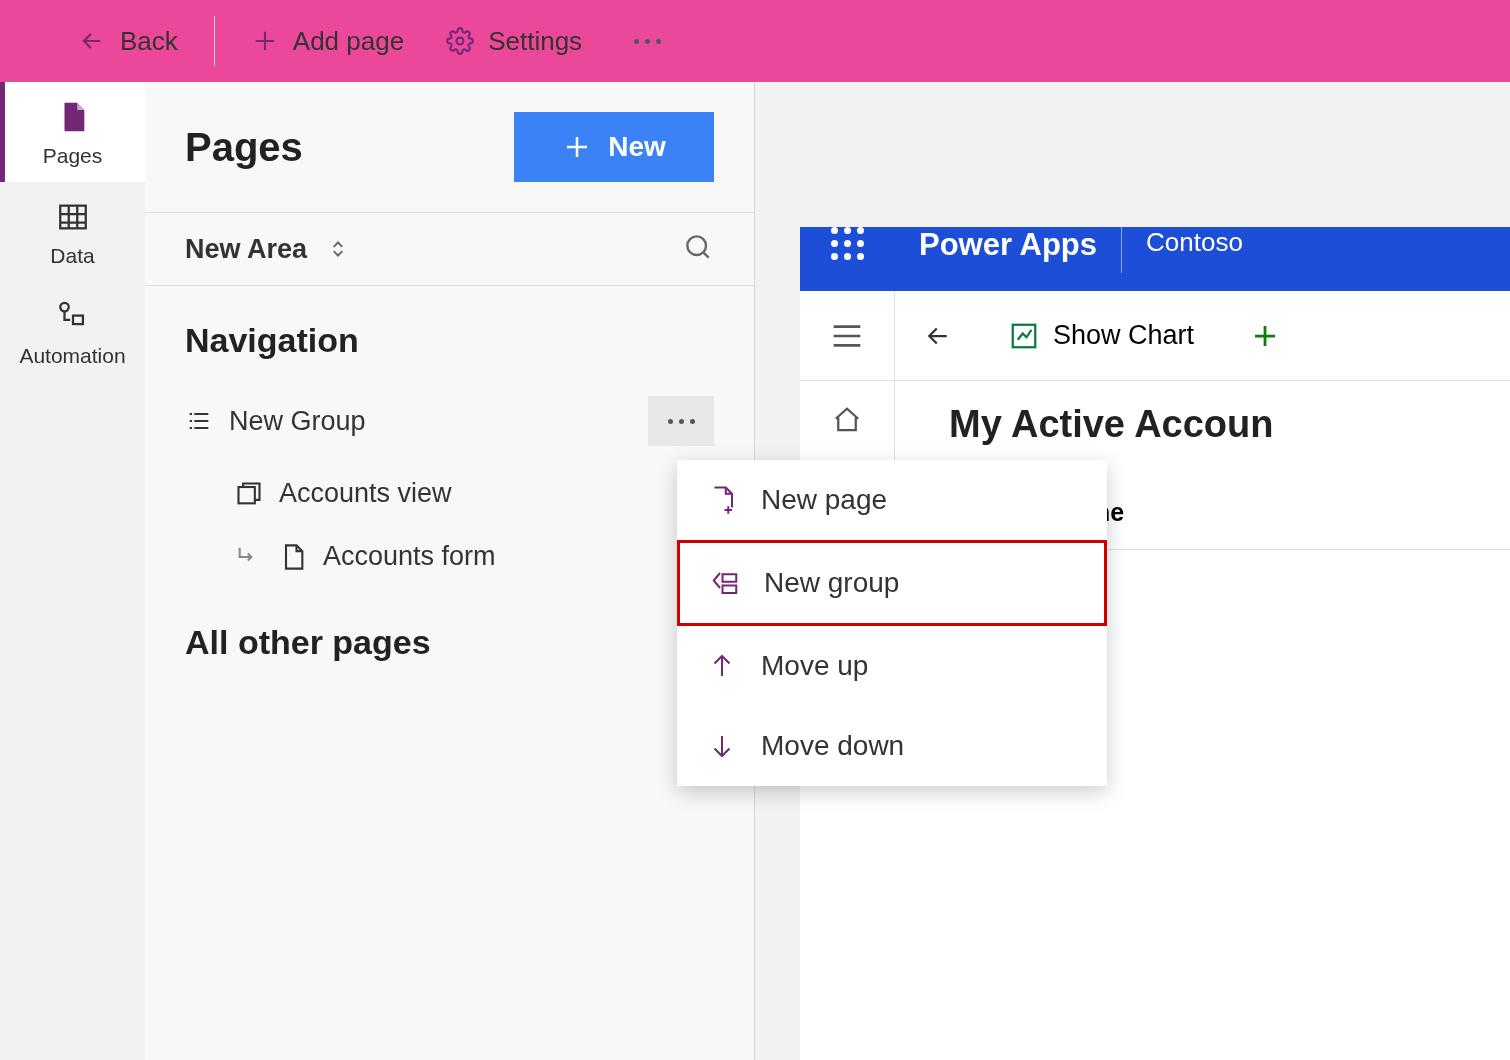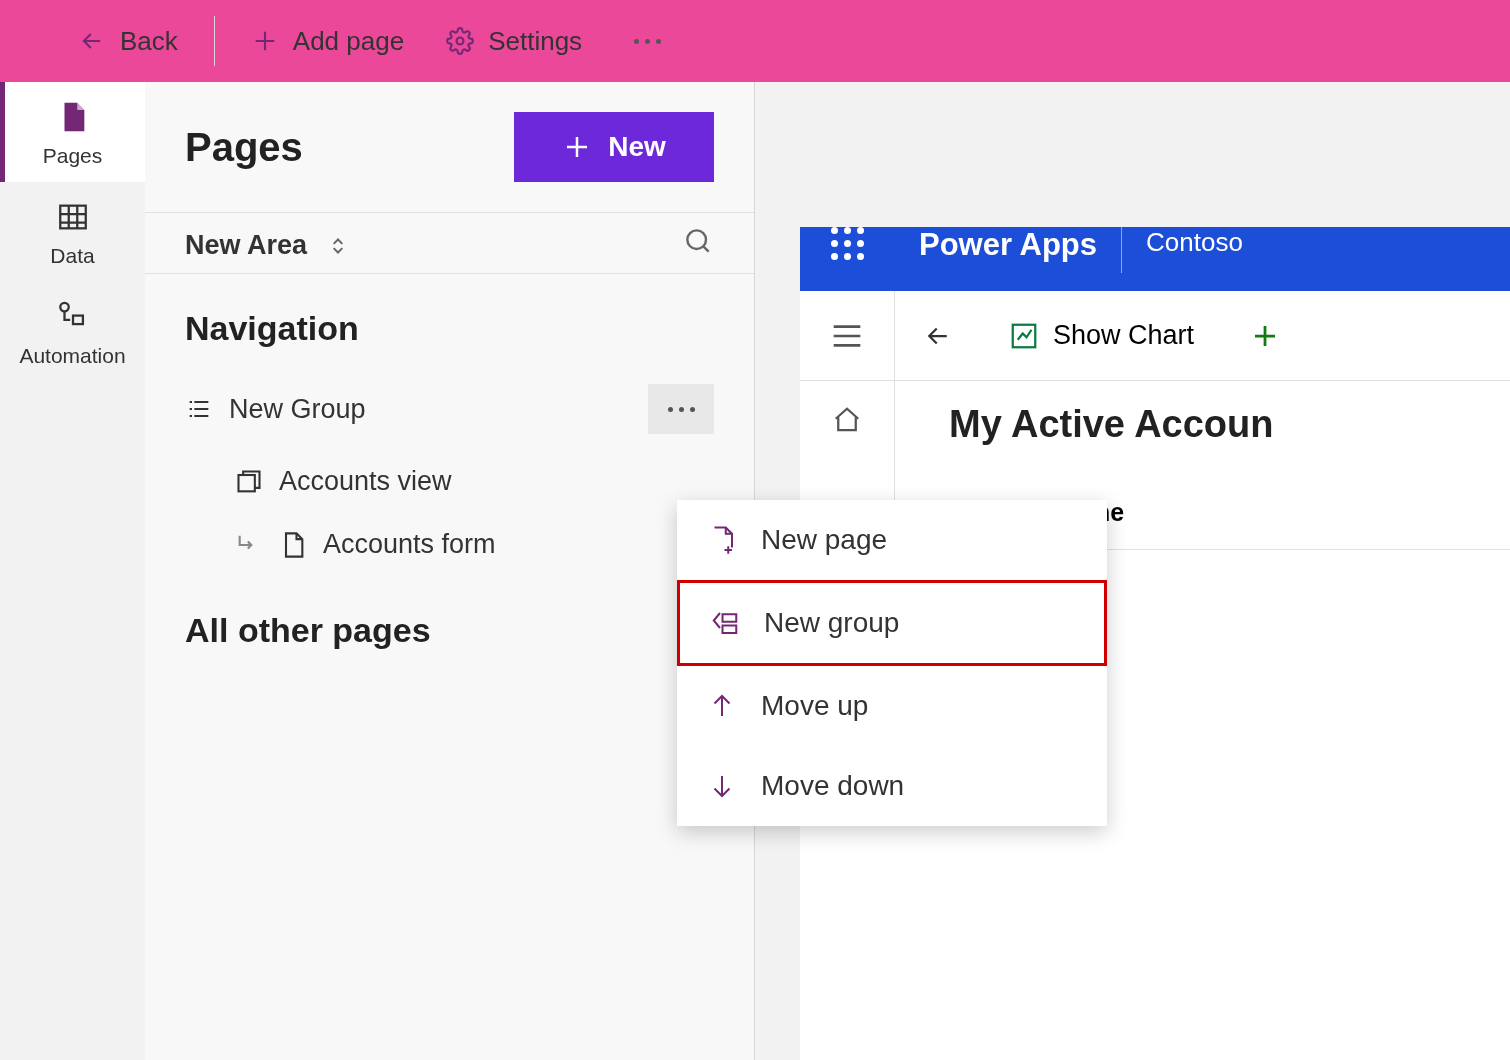--- a/index.html
+++ b/index.html
@@ -17,37 +17,37 @@
     .rail { position: absolute; top: 82px; left: 0; width: 145px; background: #f2f2f2; height: calc(100% - 82px); display: flex; flex-direction: column; align-items: center; }
     .rail-item { width: 145px; display: flex; flex-direction: column; align-items: center; justify-content: center; padding: 18px 0 14px; cursor: pointer; font-size: 21px; color: #333; gap: 10px; position: relative; }
     .rail-item.active { background: #fff; }
     .rail-item.active::before { content: ''; position: absolute; left: 0; top: 0; bottom: 0; width: 5px; background: #742774; }
     .rail-item svg { width: 34px; height: 34px; }
 
     
     .pages-panel { position: absolute; top: 82px; left: 145px; width: 610px; background: #f8f8f8; height: calc(100% - 82px); border-right: 1px solid #d6d6d6; }
     .pages-header { display: flex; justify-content: space-between; align-items: center; padding: 30px 40px; }
     .pages-title { font-size: 40px; font-weight: 700; color: #222; }
-    .new-btn { background: #6d28d9; color: #fff; border: none; height: 70px; width: 200px; display: flex; align-items: center; justify-content: center; gap: 16px; font-size: 28px; font-weight: 600; cursor: pointer; }
+    .new-btn { background: #3b82f6; color: #fff; border: none; height: 70px; width: 200px; display: flex; align-items: center; justify-content: center; gap: 16px; font-size: 28px; font-weight: 600; cursor: pointer; }
     .new-btn svg { width: 30px; height: 30px; }
 
-    .area-row { display: flex; justify-content: space-between; align-items: flex-end; padding: 12px 40px; border-top: 1px solid #e0e0e0; border-bottom: 1px solid #e0e0e0; }
+    .area-row { display: flex; justify-content: space-between; align-items: center; padding: 18px 40px; border-top: 1px solid #e0e0e0; border-bottom: 1px solid #e0e0e0; }
     .area-sel { display: flex; align-items: center; gap: 18px; font-size: 27px; font-weight: 600; color: #333; cursor: pointer; }
     .search-btn svg { width: 32px; height: 32px; }
 
     .section-title { font-size: 34px; font-weight: 700; padding: 35px 40px 20px; color: #222; }
     .nav-item { display: flex; align-items: center; padding: 16px 40px; gap: 16px; font-size: 27px; color: #333; cursor: pointer; position: relative; }
     .nav-item.indented { padding-left: 90px; }
     .nav-item.indented2 { padding-left: 90px; }
     .nav-item svg { width: 28px; height: 28px; flex-shrink: 0; }
     .nav-item .item-more { margin-left: auto; background: #e8e8e8; width: 66px; height: 50px; display: flex; align-items: center; justify-content: center; gap: 6px; }
     .nav-item .item-more span { width: 5px; height: 5px; border-radius: 50%; background: #555; }
 
     
-    .context-menu { position: absolute; top: 500px; left: 677px; width: 430px; background: #fff; box-shadow: 0 6px 20px rgba(0,0,0,0.2); z-index: 100; }
+    .context-menu { position: absolute; top: 460px; left: 677px; width: 430px; background: #fff; box-shadow: 0 6px 20px rgba(0,0,0,0.2); z-index: 100; }
     .ctx-item { display: flex; align-items: center; gap: 24px; padding: 24px 30px; font-size: 28px; color: #333; cursor: pointer; }
     .ctx-item svg { width: 30px; height: 30px; }
     .ctx-item.highlighted { border: 3px solid #d00000; }
 
     
     .preview { position: absolute; top: 227px; left: 800px; right: 0; bottom: 0; background: #fff; }
     .preview-top { height: 64px; background: #1d4ed8; display: flex; align-items: flex-start; color: #fff; }
     .waffle { width: 95px; display: flex; align-items: center; justify-content: center; cursor: pointer; }
     .waffle-grid { display: grid; grid-template-columns: repeat(3, 7px); gap: 6px; }
     .waffle-grid span { width: 7px; height: 7px; border-radius: 50%; background: #fff; }

